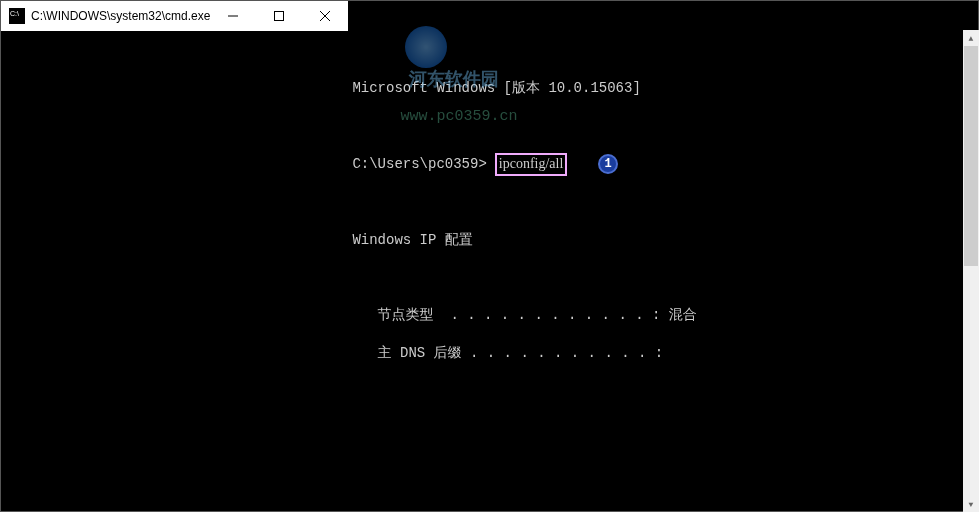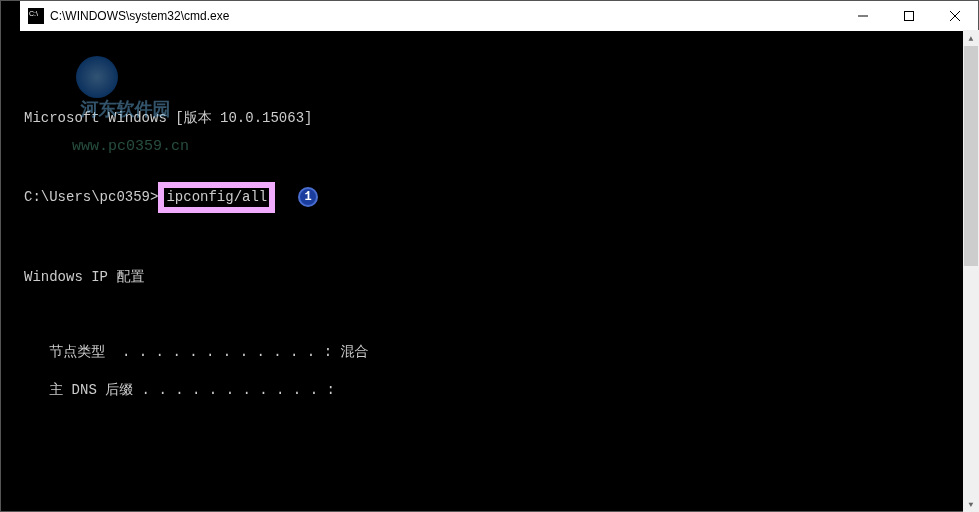--- a/index.html
+++ b/index.html
@@ -8,23 +8,22 @@
   font-size: 14px;
   background: #000;
   width: 979px;
   height: 512px;
   overflow: hidden;
 }
 .window {
   width: 100%;
   height: 100%;
   display: flex;
-  flex-direction: column;
+  flex-direction: row;
   border: 1px solid #555;
-  padding-left: 19px;
 }
 .titlebar {
   height: 30px;
   background: #fff;
   display: flex;
   align-items: center;
   padding-left: 8px;
   color: #000;
   font-family: "Segoe UI", sans-serif;
   font-size: 12px;
@@ -68,24 +67,25 @@
   color: #ccc;
   padding: 2px 4px;
   line-height: 1.35;
   white-space: pre;
   position: relative;
   overflow: hidden;
   font-size: 14px;
 }
 .line { display: block; }
 .highlight-box {
-  border: 6px solid #f0abfc;
+  border: 2px solid #f0abfc;
   display: inline-block;
   padding: 0 2px;
-  margin: -2px 0;
+  margin: -2px 8px;
+  font-family: Liberation Serif, serif;
 }
 .circle-num {
   display: inline-block;
   width: 20px;
   height: 20px;
   border-radius: 50%;
   background: #1a3d9e;
   border: 2px solid #4a6dd0;
   color: #fff;
   text-align: center;

